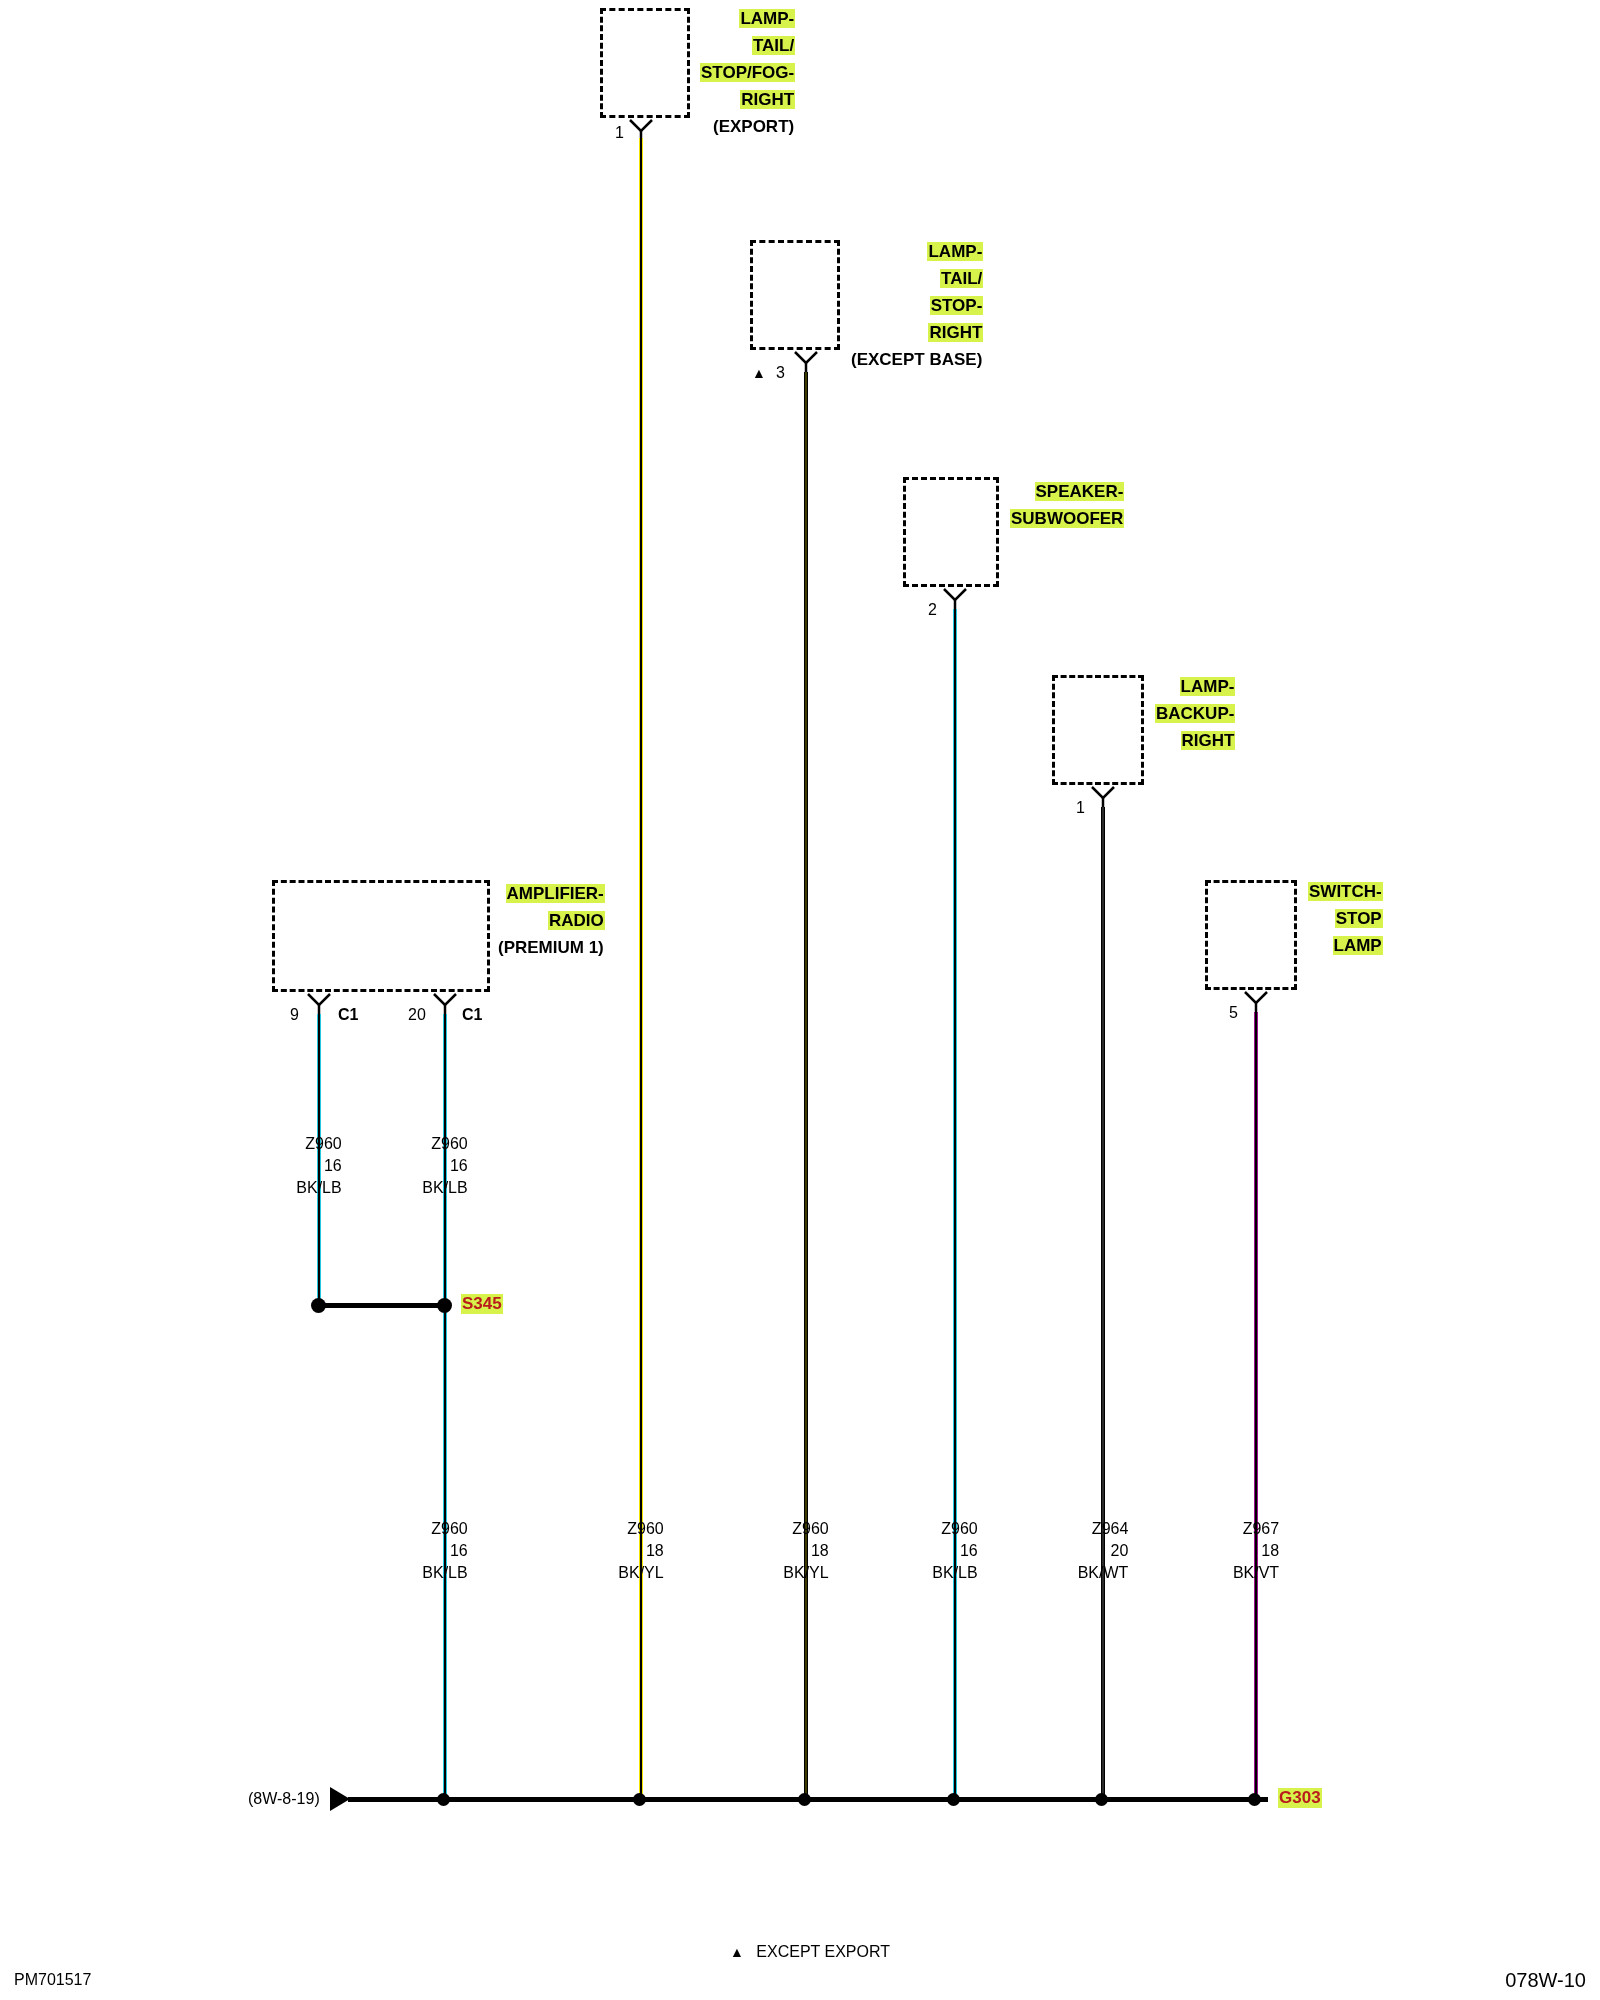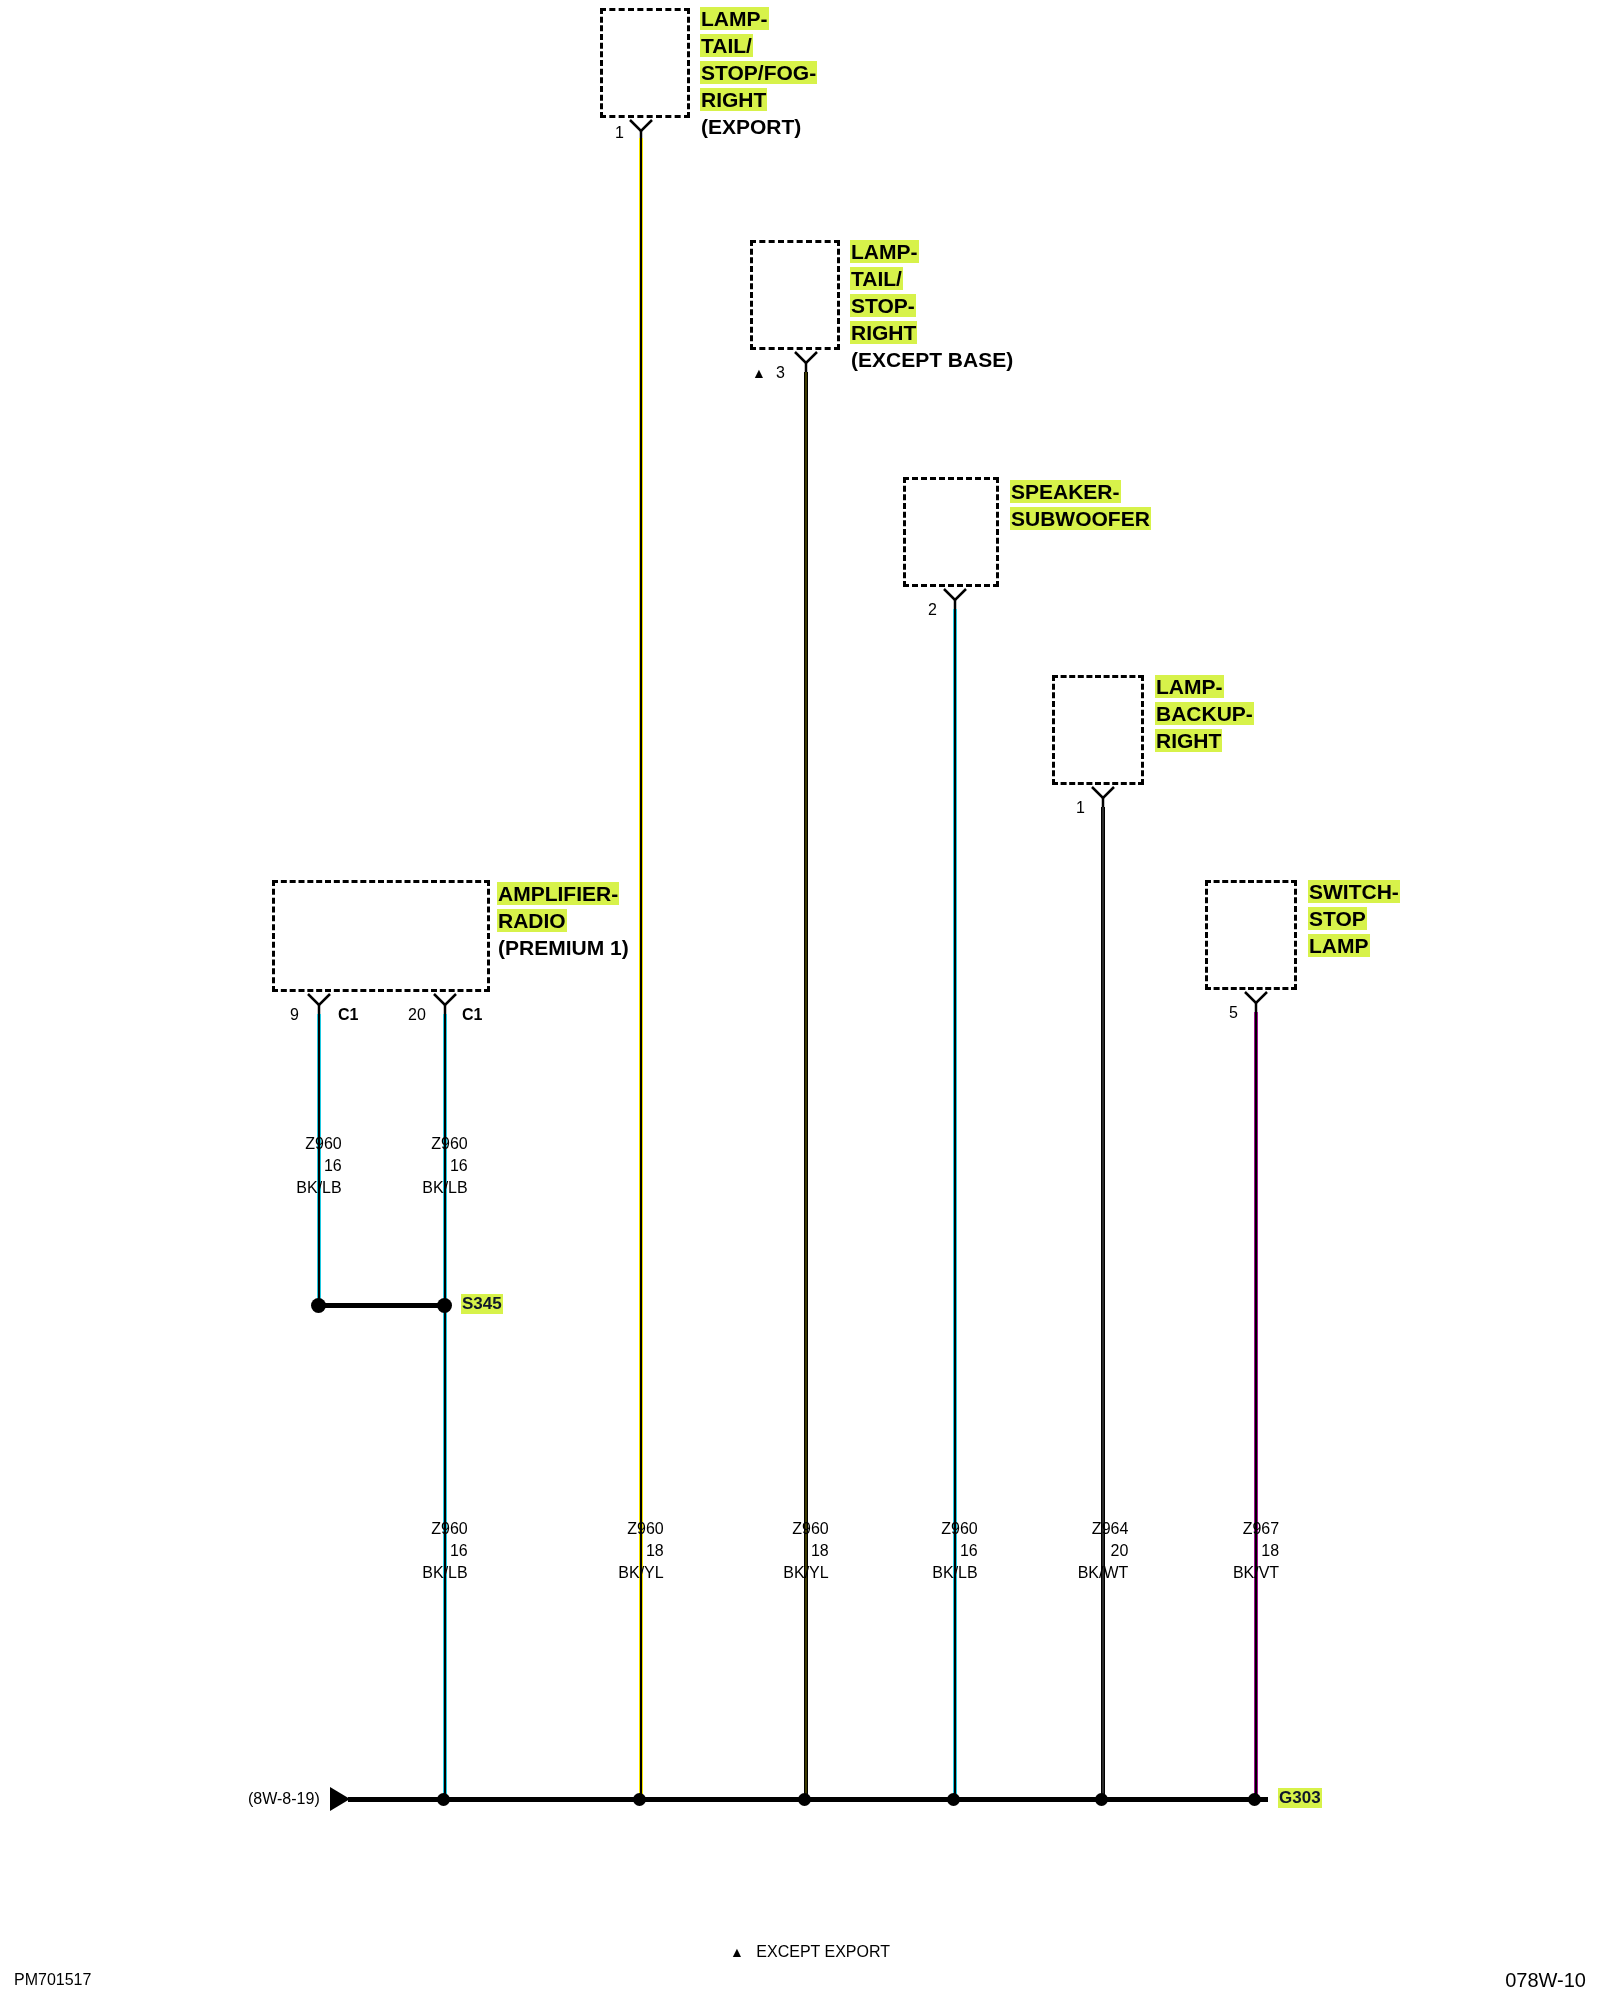--- a/index.html
+++ b/index.html
@@ -19,24 +19,25 @@
     background: #ffffff;
   }
   .conn-box {
     position: absolute;
     border: 3px dashed #000000;
     box-sizing: border-box;
     background: transparent;
   }
   .comp-label {
     position: absolute;
-    font-size: 21px;
+    font-size: 17px;
     font-weight: bold;
     line-height: 27px;
     white-space: nowrap;
+    text-align: right;
   }
   .comp-label span.hl {
     background: #d7f24a;
     padding: 0 1px;
   }
   .comp-label span.nohl {
     background: transparent;
     padding: 0 1px;
   }
   .pin-num {
@@ -84,21 +85,21 @@
     position: absolute;
     width: 15px;
     height: 15px;
     border-radius: 50%;
     background: #000000;
   }
   .splice-label {
     position: absolute;
     font-size: 17px;
     font-weight: bold;
-    color: #0f172a;
+    color: #b91c1c;
     background: #d7f24a;
     line-height: 20px;
     padding: 0 1px;
     white-space: nowrap;
   }
   .ref-label {
     position: absolute;
     font-size: 16px;
     line-height: 18px;
     white-space: nowrap;

